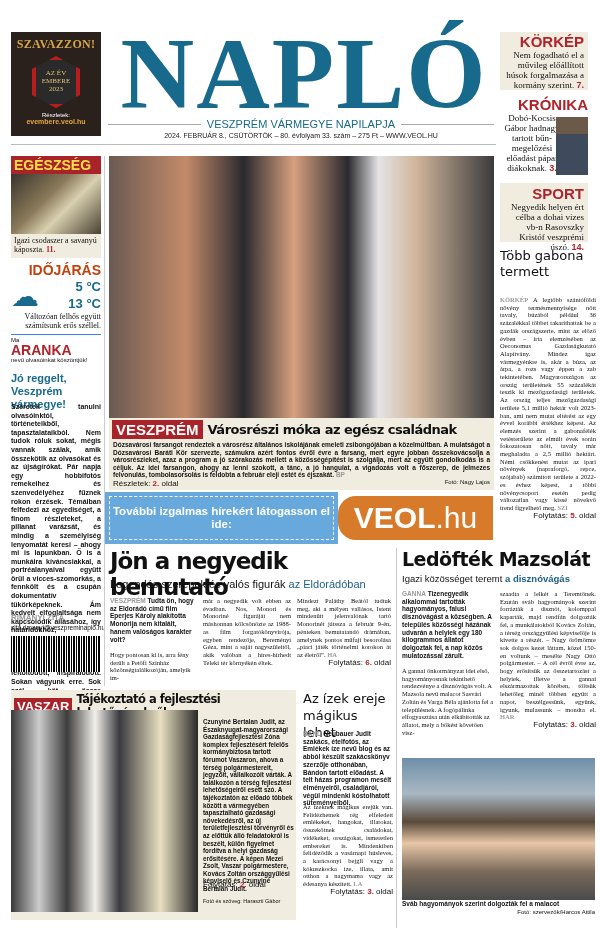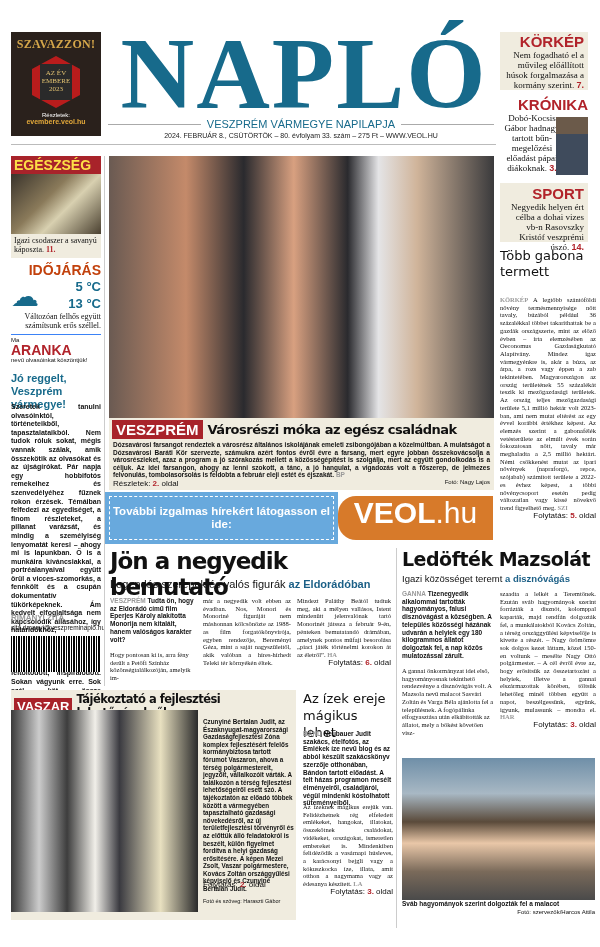--- a/index.html
+++ b/index.html
@@ -7,21 +7,21 @@
 .abs{position:absolute}
 .serif{font-family:"Liberation Serif",serif}
 .red{color:#b1232a}
 .blue{color:#1b5f86}
 .tag{color:#999;font-weight:bold}
 .redtag{background:#a8232a;color:#fff;font-weight:bold}
 .just{text-align:justify}
 
 #ad-box{left:11px;top:32px;width:90px;height:104px;background:#2a211c;text-align:center;color:#d4a64a}
 #ad-box .t1{font-family:"Liberation Serif",serif;font-weight:bold;font-size:12px;margin-top:5px;letter-spacing:0.3px}
-#ad-box .hex{width:48px;height:52px;margin:4px auto 0;background:#2a2a2a;border:8px solid #b91c1c;clip-path:polygon(50% 0,100% 25%,100% 75%,50% 100%,0 75%,0 25%);display:flex;flex-direction:column;justify-content:center;font-family:"Liberation Serif",serif;font-size:7px;color:#e0c070;line-height:1.1}
+#ad-box .hex{width:48px;height:52px;margin:4px auto 0;background:#2a2a2a;border:4px solid #b91c1c;clip-path:polygon(50% 0,100% 25%,100% 75%,50% 100%,0 75%,0 25%);display:flex;flex-direction:column;justify-content:center;font-family:"Liberation Serif",serif;font-size:7px;color:#e0c070;line-height:1.1}
 #ad-box .t2{color:#fff;font-size:6px;margin-top:4px}
 #ad-box .t3{font-size:7px;font-weight:bold;color:#e2a83a}
 #logo{left:108px;top:28px;width:392px;text-align:center;font-family:"Liberation Serif",serif;font-weight:bold;font-size:102px;color:#176a8b;line-height:92px;letter-spacing:2px}
 #tagline{left:108px;top:118px;width:386px;display:flex;align-items:center;gap:6px}
 #tagline .ln{flex:1;height:1px;background:#aaa}
 #tagline span{font-weight:normal;color:#176a8b;font-size:11px;white-space:nowrap}
 #dateline{left:108px;top:132px;width:386px;text-align:center;font-size:7px;color:#222}
 #hr-top{left:11px;top:144px;width:485px;height:1px;background:#bbb}
 
 .teaser{position:absolute;left:500px;width:88px;text-align:right}
@@ -58,26 +58,26 @@
 #main-caption-box{left:109px;top:418px;width:385px;height:72px;background:#f0ecdf}
 #main-caption-box .row{display:flex;align-items:center;gap:5px;padding:2px 3px}
 #main-caption-box .sec{font-size:15px;padding:1px 4px}
 #main-caption-box h2{font-family:"DejaVu Sans",sans-serif;font-weight:bold;font-size:13px;letter-spacing:-0.5px}
 #main-caption-box .txt{font-size:6.5px;font-weight:bold;line-height:7.5px;padding:0 4px}
 #main-caption-box .more{font-size:8px;padding:0 4px;display:flex;justify-content:space-between}
 #main-caption-box .photo-credit{font-size:6px}
 
 #veol-banner{left:109px;top:496px;width:384px;height:44px;display:flex}
 #veol-banner .left{flex:0 0 225px;background:#68a9dd;color:#fff;font-weight:bold;font-size:11.5px;text-align:center;display:flex;flex-direction:column;justify-content:center;border:1px dashed #fff;outline:4px solid #68a9dd;line-height:13px}
-#veol-banner .right{flex:1;background:#d77a2a;color:#fff;display:flex;align-items:flex-start;justify-content:center;border-radius:18px 0 0 18px;font-size:30px;font-weight:bold;margin-left:4px}
+#veol-banner .right{flex:1;background:#d77a2a;color:#fff;display:flex;align-items:center;justify-content:center;border-radius:18px 0 0 18px;font-size:30px;font-weight:bold;margin-left:4px}
 #veol-banner .right span{font-weight:normal}
 
 #bemutato-title{left:110px;top:548px;width:280px;font-family:"DejaVu Sans",sans-serif;font-weight:bold;font-size:23px;letter-spacing:-1px}
 #bemutato-sub{left:110px;top:578px;width:285px;font-size:11px}
-#bemutato-sub .blue{color:#1b5f86;font-weight:bold}
+#bemutato-sub .blue{color:#1b5f86;font-weight:normal}
 .col{position:absolute;font-size:6.5px;line-height:7.7px}
 .col.serifcol{font-family:"Liberation Serif",serif}
 #bcol1{left:110px;top:597px;width:88px}
 #bcol2{left:203px;top:597px;width:88px}
 #bcol3{left:297px;top:597px;width:94px}
 .cont{font-size:8px;text-align:right;font-family:"Liberation Sans",sans-serif}
 .cont b{color:#b1232a}
 
 #vsep2{left:396px;top:548px;width:1px;height:380px;background:#ccc}
 #maz-title{left:402px;top:548px;width:195px;font-family:"DejaVu Sans",sans-serif;font-weight:bold;font-size:19px;letter-spacing:-0.5px}

